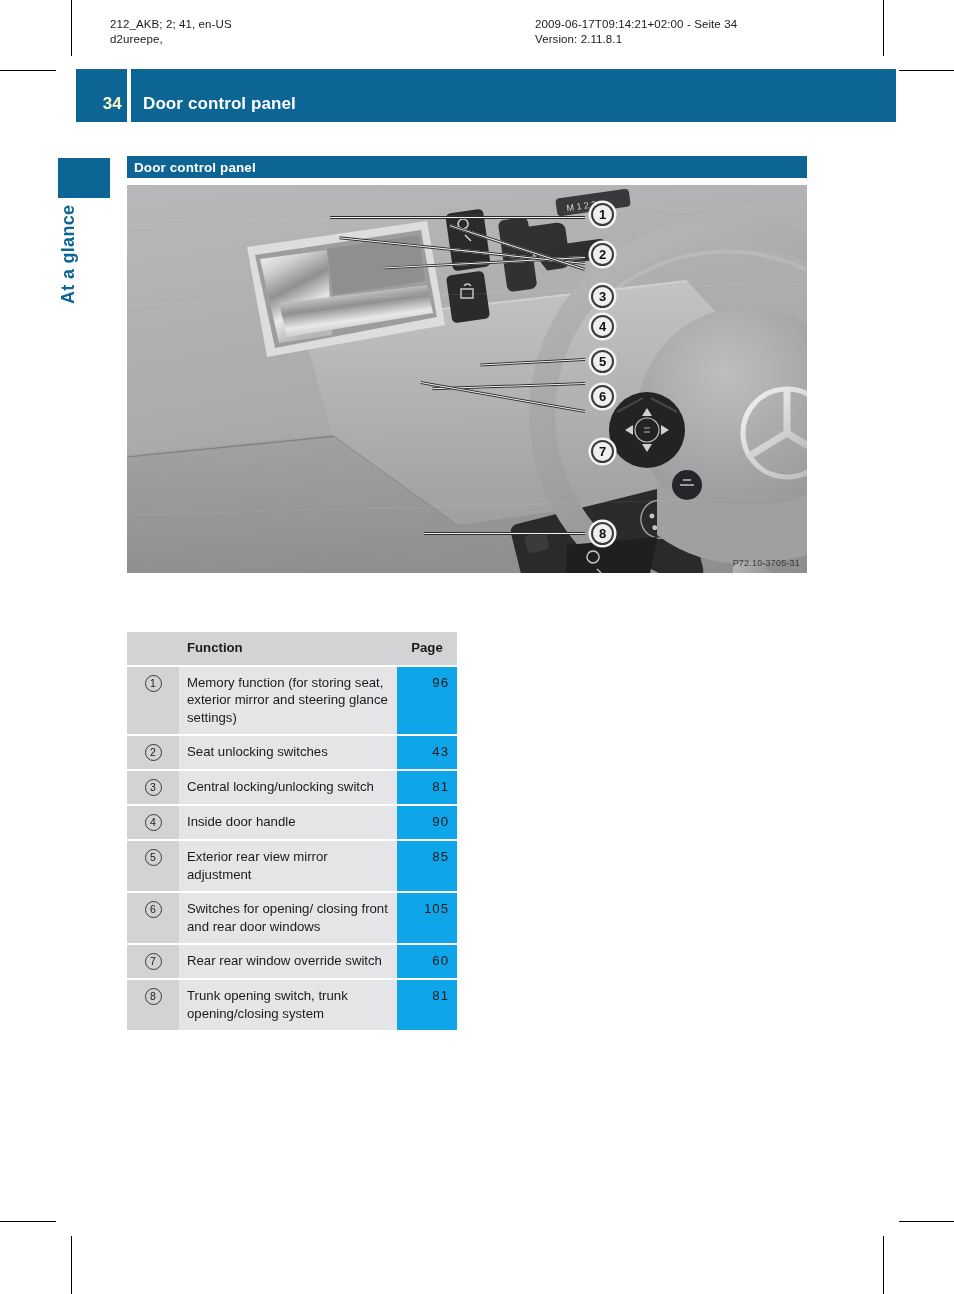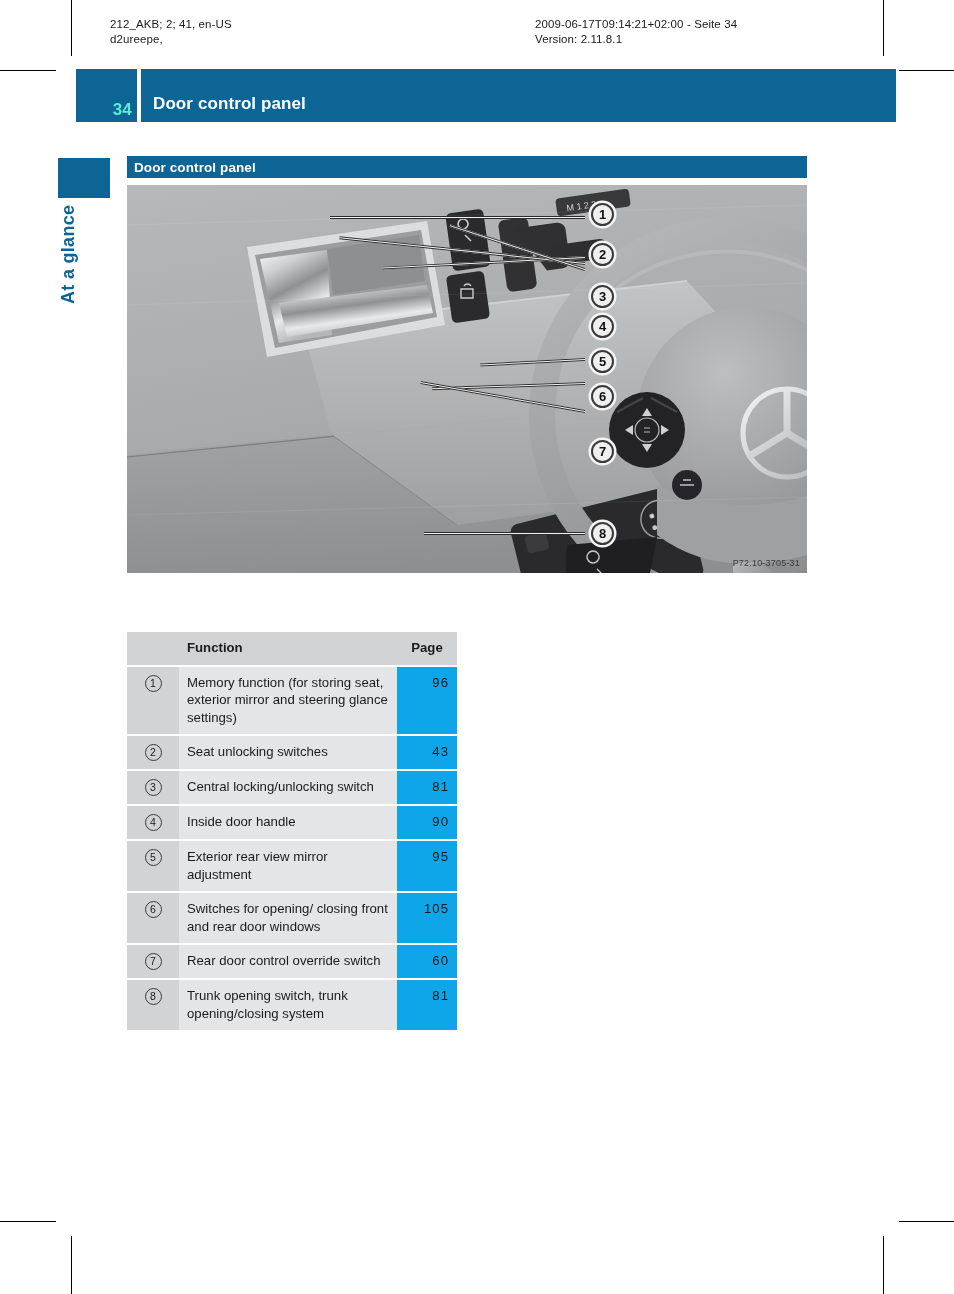--- a/index.html
+++ b/index.html
@@ -35,29 +35,29 @@
   
   .runhead {
     position: absolute;
     left: 76px;
     top: 69px;
     width: 820px;
     height: 53px;
     display: flex;
   }
   .runhead-page {
-    width: 61px;
+    width: 51px;
     background: #0c6595;
-    color: #5eead4;
+    color: #fef9c3;
     font-size: 17px;
     font-weight: bold;
     display: flex;
     align-items: flex-end;
     justify-content: flex-end;
-    padding-bottom: 2px;
+    padding-bottom: 8px;
     padding-right: 5px;
     letter-spacing: 0.2px;
   }
   .runhead-gap { width: 4px; background: #ffffff; }
   .runhead-title {
     flex: 1;
     background: #0c6595;
     color: #ffffff;
     font-size: 17px;
     font-weight: bold;
@@ -422,30 +422,30 @@
       <td class="col-pg"><span class="pg-val">81</span></td>
     </tr>
     <tr>
       <td class="col-num"><span class="num-circle">4</span></td>
       <td class="col-fn">Inside door handle</td>
       <td class="col-pg"><span class="pg-val">90</span></td>
     </tr>
     <tr>
       <td class="col-num"><span class="num-circle">5</span></td>
       <td class="col-fn">Exterior rear view mirror adjustment</td>
-      <td class="col-pg"><span class="pg-val">95</span></td>
+      <td class="col-pg"><span class="pg-val">85</span></td>
     </tr>
     <tr>
       <td class="col-num"><span class="num-circle">6</span></td>
       <td class="col-fn">Switches for opening/ closing front and rear door windows</td>
       <td class="col-pg"><span class="pg-val">105</span></td>
     </tr>
     <tr>
       <td class="col-num"><span class="num-circle">7</span></td>
-      <td class="col-fn">Rear door control override switch</td>
+      <td class="col-fn">Rear rear window override switch</td>
       <td class="col-pg"><span class="pg-val">60</span></td>
     </tr>
     <tr>
       <td class="col-num"><span class="num-circle">8</span></td>
       <td class="col-fn">Trunk opening switch, trunk opening/closing system</td>
       <td class="col-pg"><span class="pg-val">81</span></td>
     </tr>
   </tbody>
 </table>
 

